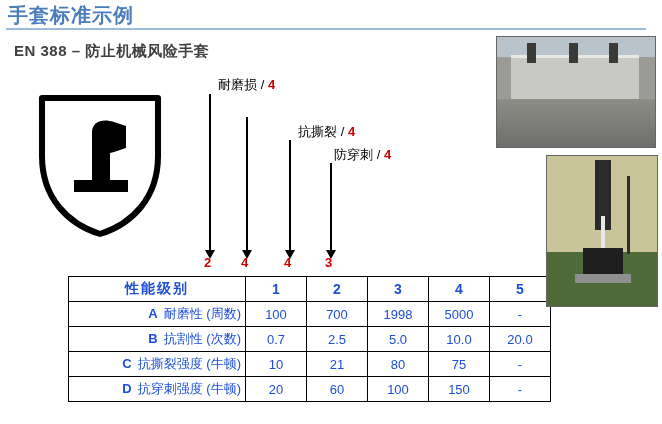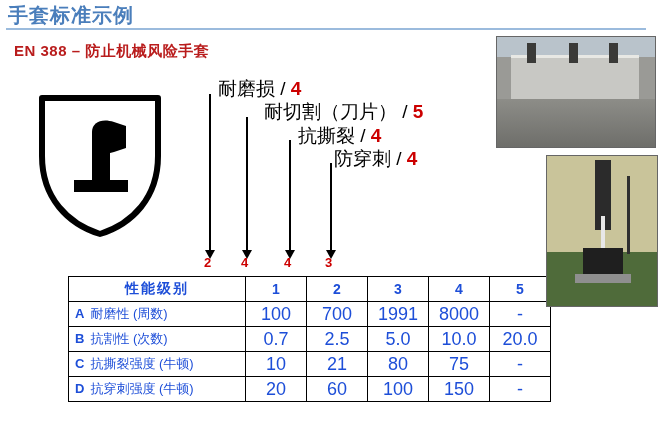--- a/index.html
+++ b/index.html
@@ -35,35 +35,35 @@
     width: 640px;
     height: 2px;
     background: #9bbbdd;
   }
   #standard-label {
     position: absolute;
     left: 14px;
     top: 42px;
     font-size: 15px;
     font-weight: bold;
-    color: #b91c1c;
+    color: #404040;
     letter-spacing: 0.5px;
   }
   
   #shield-wrap {
     position: absolute;
     left: 36px;
     top: 92px;
     width: 128px;
     height: 148px;
   }
   
   .callout {
     position: absolute;
-    font-size: 19px;
+    font-size: 13px;
     color: #000000;
     white-space: nowrap;
     padding-left: 32px;
   }
   .callout .val {
     color: #cc0000;
     font-weight: bold;
   }
   .callout .slash {
     color: #000000;
@@ -127,32 +127,32 @@
     font-size: 14px;
     font-weight: bold;
     letter-spacing: 2px;
   }
   #perf-table thead th.hdr-lvl {
     width: 52px;
     font-size: 14px;
     font-weight: bold;
   }
   #perf-table tbody td.row-name {
-    text-align: left;
+    text-align: right;
     padding-left: 6px;
     font-size: 13px;
   }
   #perf-table tbody td.row-name .letter {
     font-weight: bold;
     font-size: 13px;
     margin-right: 6px;
   }
   #perf-table tbody td.val {
     width: 52px;
-    font-size: 18px;
+    font-size: 13px;
   }
 
   
   .photo {
     position: absolute;
     overflow: hidden;
   }
   #photo-machine {
     left: 496px;
     top: 36px;
@@ -243,25 +243,20 @@
       <path d="M56 40 C56 30 66 26 78 30 L90 34 L90 56 L78 60 C66 64 56 58 56 50 Z" fill="#000000"></path>
       <rect x="38" y="88" width="54" height="12" fill="#000000"></rect>
     </svg>
   </div>
 
   <div class="callout" id="callout-0">
     <span>耐磨损</span>
     <span class="slash">/</span>
     <span class="val">4</span>
   </div>
-  <div class="callout" id="callout-1">
-    <span>耐切割（刀片）</span>
-    <span class="slash">/</span>
-    <span class="val">5</span>
-  </div>
   <div class="callout" id="callout-2">
     <span>抗撕裂</span>
     <span class="slash">/</span>
     <span class="val">4</span>
   </div>
   <div class="callout" id="callout-3">
     <span>防穿刺</span>
     <span class="slash">/</span>
     <span class="val">4</span>
   </div>
@@ -287,22 +282,22 @@
         <th class="hdr-lvl">5</th>
       </tr>
     </thead>
     <tbody>
       <tr>
         <td class="row-name">
           <span class="letter">A</span><span>耐磨性 (周数)</span>
         </td>
         <td class="val">100</td>
         <td class="val">700</td>
-        <td class="val">1991</td>
-        <td class="val">8000</td>
+        <td class="val">1998</td>
+        <td class="val">5000</td>
         <td class="val">-</td>
       </tr>
       <tr>
         <td class="row-name">
           <span class="letter">B</span><span>抗割性 (次数)</span>
         </td>
         <td class="val">0.7</td>
         <td class="val">2.5</td>
         <td class="val">5.0</td>
         <td class="val">10.0</td>

